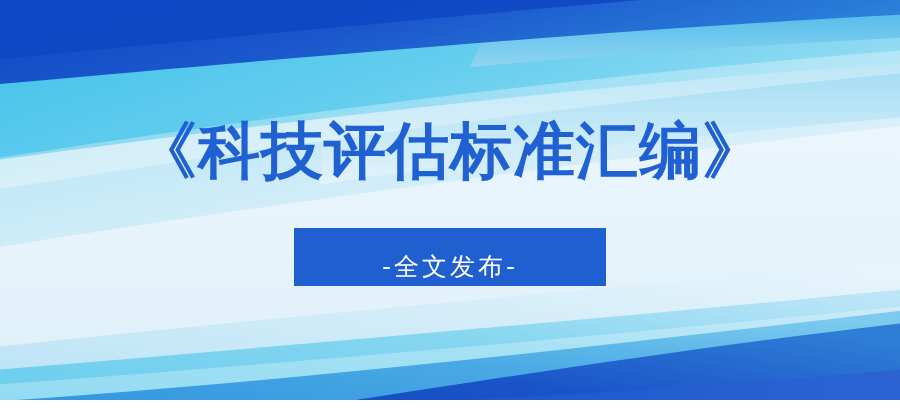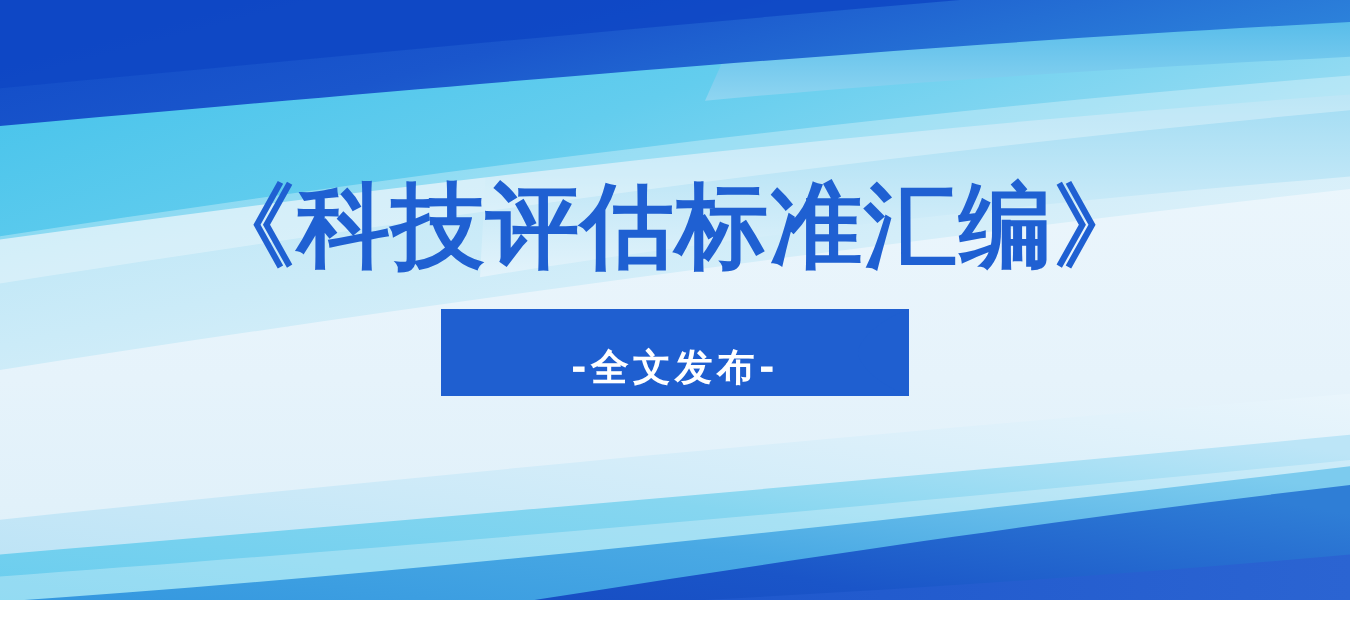--- a/index.html
+++ b/index.html
@@ -36,20 +36,21 @@
   #content {
     position: absolute;
     left: 0;
     top: 0;
     width: 900px;
     height: 420px;
     display: flex;
     flex-direction: column;
     align-items: center;
     justify-content: flex-start;
+    gap: 22px;
   }
 
   #title-block {
     margin-top: 118px;
     text-align: center;
     line-height: 1;
   }
 
   #banner-title {
     display: block;
@@ -82,21 +83,21 @@
     position: absolute;
     left: 0;
     top: 0;
     width: 312px;
     height: 76px;
     display: flex;
     align-items: center;
     justify-content: center;
     font-family: "DejaVu Sans", "Liberation Sans", sans-serif;
     font-size: 25px;
-    font-weight: bold;
+    font-weight: normal;
     color: #ffffff;
     letter-spacing: 3px;
     white-space: nowrap;
   }
 
   
   #bottom-strip {
     position: absolute;
     left: 0;
     top: 400px;

